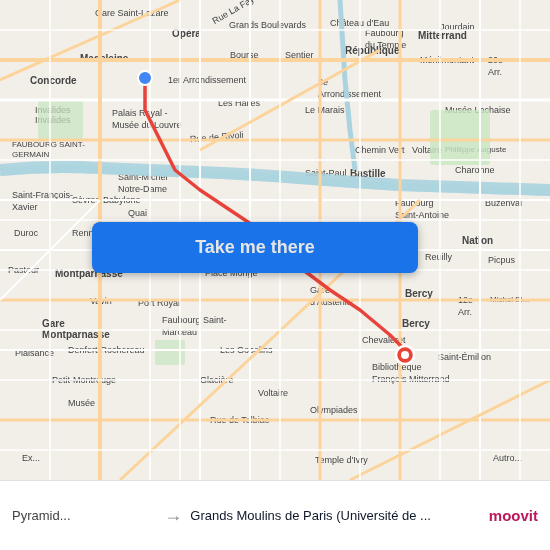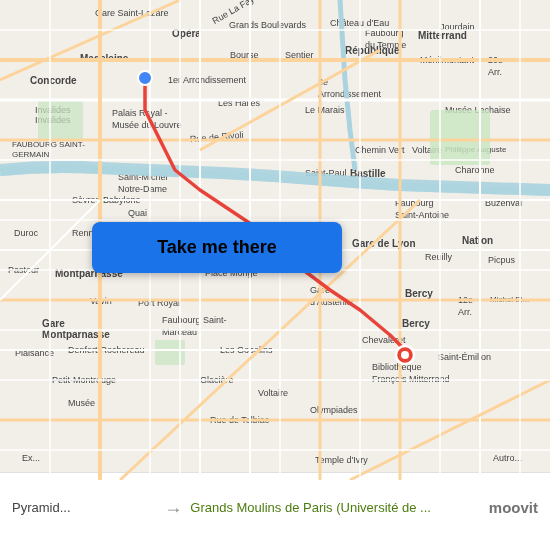--- a/index.html
+++ b/index.html
@@ -26,24 +26,24 @@
       background-color: #f2efe9;
       position: absolute;
       top: 0; left: 0;
     }
 
     
     #take-me-there-btn {
       position: absolute;
       top: 222px;
       left: 92px;
-      width: 250px;
+      width: 326px;
       height: 51px;
       background-color: #1a73e8;
-      color: #000000;
+      color: #e5e5e5;
       border: none;
       border-radius: 8px;
       font-size: 18px;
       font-weight: bold;
       cursor: pointer;
       display: flex;
       align-items: center;
       justify-content: center;
       box-shadow: 0 2px 8px rgba(0,0,0,0.3);
       z-index: 10;
@@ -61,21 +61,21 @@
     
     #bottom-bar {
       width: 550px;
       height: 70px;
       background-color: #ffffff;
       display: flex;
       align-items: center;
       padding: 0 12px;
       border-top: 1px solid #e0e0e0;
       position: absolute;
-      bottom: 8px;
+      bottom: 0;
       left: 0;
     }
 
     .bottom-from {
       display: flex;
       align-items: center;
       flex: 1;
       min-width: 0;
     }
 
@@ -90,39 +90,39 @@
 
     .arrow-icon {
       color: #888;
       font-size: 18px;
       margin: 0 8px;
       flex-shrink: 0;
     }
 
     .bottom-to-text {
       font-size: 13px;
-      color: #4d7c0f;
+      color: #0f172a;
       font-weight: 500;
       white-space: nowrap;
       overflow: hidden;
       text-overflow: ellipsis;
       flex: 2;
     }
 
     .moovit-logo {
       display: flex;
       align-items: center;
       margin-left: 10px;
       flex-shrink: 0;
     }
 
     .moovit-text {
       font-size: 15px;
       font-weight: bold;
-      color: #737373;
+      color: #be185d;
     }
 
     
     .osm-attribution {
       position: absolute;
       bottom: 75px;
       left: 5px;
       font-size: 9px;
       color: #555;
       background: rgba(255,255,255,0.8);
@@ -236,20 +236,21 @@
     <span class="map-label" style="top:105px;left:445px">Musée Lachaise</span>
     <span class="map-label" style="top:140px;left:12px;font-size:8px;line-height:1.3">FAUBOURG SAINT-<br>GERMAIN</span>
     <span class="map-label" style="top:132px;left:190px;transform:rotate(-5deg)">Rue de Rivoli</span>
     <span class="map-label" style="top:145px;left:355px">Chemin Vert</span>
     <span class="map-label" style="top:145px;left:412px">Voltaire</span>
     <span class="map-label" style="top:145px;left:445px;font-size:8px">Phillippe Auguste</span>
     <span class="map-label" style="top:172px;left:118px;line-height:1.3">Saint-Michel<br>Notre-Dame</span>
     <span class="map-label" style="top:168px;left:305px">Saint-Paul</span>
     <span class="map-label map-label-bold" style="top:168px;left:350px">Bastille</span>
     <span class="map-label" style="top:165px;left:455px">Charonne</span>
+    <span class="map-label" style="top:190px;left:12px;line-height:1.3">Saint-François-<br>Xavier</span>
     <span class="map-label" style="top:195px;left:72px">Sèvres-Babylone</span>
     <span class="map-label" style="top:208px;left:128px">Quai</span>
     <span class="map-label" style="top:198px;left:395px;line-height:1.3">Faubourg<br>Saint-Antoine</span>
     <span class="map-label" style="top:198px;left:485px">Buzenval</span>
     <span class="map-label" style="top:228px;left:14px">Duroc</span>
     <span class="map-label" style="top:228px;left:72px">Rennes</span>
     <span class="map-label" style="top:235px;left:145px">6e Arrondissement</span>
     <span class="map-label" style="top:230px;left:258px">Jussieu</span>
     <span class="map-label map-label-bold" style="top:238px;left:352px">Gare de Lyon</span>
     <span class="map-label map-label-bold" style="top:235px;left:462px">Nation</span>

